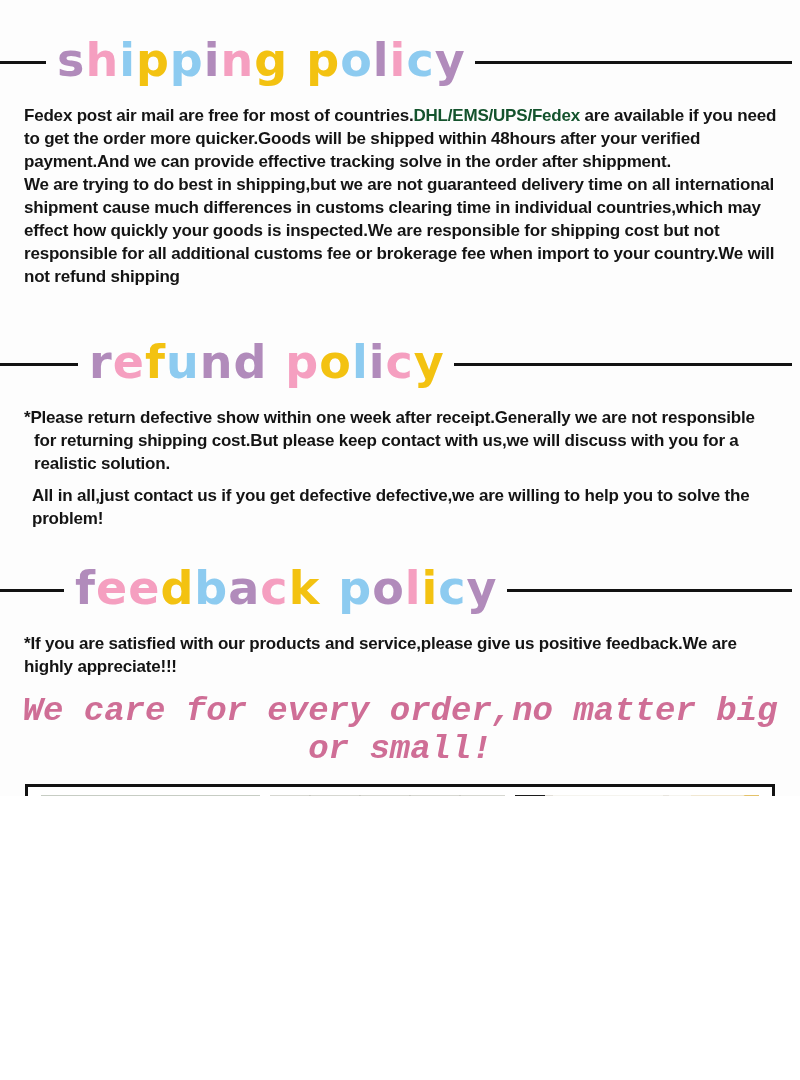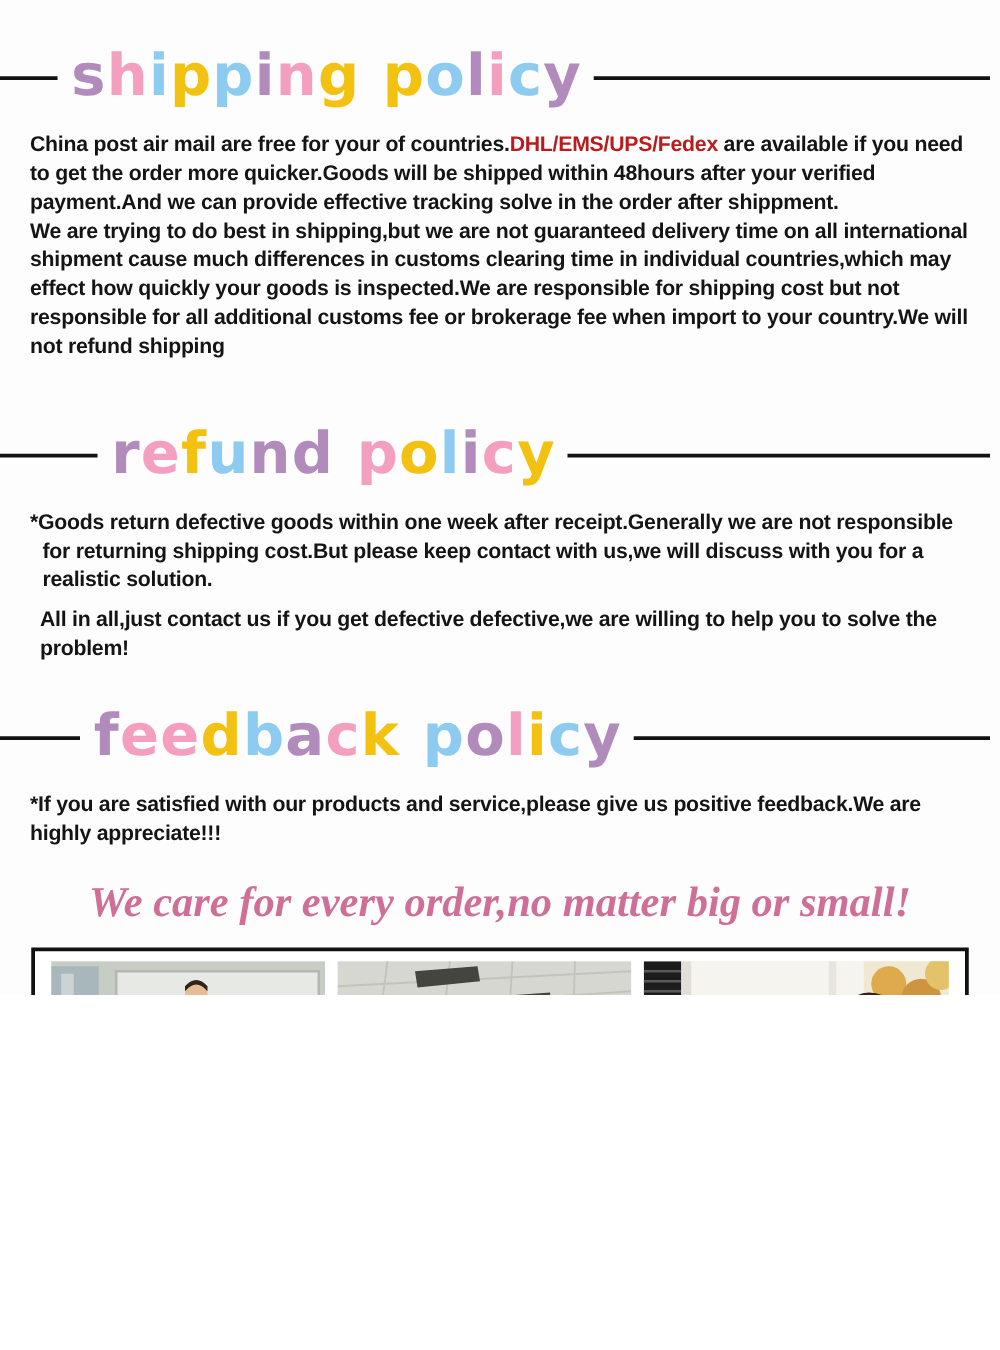--- a/index.html
+++ b/index.html
@@ -42,23 +42,23 @@
     line-height:23px;
     font-weight:600;
     letter-spacing:-0.2px;
   }
   .policy-text p{margin:0;white-space:pre-wrap;}
   .policy-text p.bullet{margin-bottom:5px;padding-left:10px;text-indent:-10px;}
   .policy-text p.flat{margin-bottom:7px;}
   .closing-line{padding-left:8px;margin-top:9px !important;}
   
   .banner{
-    margin-top:26px;
+    margin-top:14px;
     text-align:center;
-    font-family:Liberation Serif, serif;
+    font-family:Liberation Mono, monospace;
     font-size:34px;
     font-weight:bold;
     font-style:italic;
     letter-spacing:0px;
   }
   
   .photo-box{
     box-sizing:border-box;
     margin:16px auto 0 auto;
     width:750px;height:236px;
@@ -76,32 +76,32 @@
 <body>
 
 <div class="page">
 
   <div class="title-row" id="shipping-title-row">
     <div class="dash dash-left"></div>
     <div class="bubble-title"><span style="color: rgb(177, 139, 187);">s</span><span style="color: rgb(245, 159, 192);">h</span><span style="color: rgb(141, 203, 240);">i</span><span style="color: rgb(243, 194, 17);">p</span><span style="color: rgb(141, 203, 240);">p</span><span style="color: rgb(177, 139, 187);">i</span><span style="color: rgb(245, 159, 192);">n</span><span style="color: rgb(243, 194, 17);">g</span><span class="sp"></span><span style="color: rgb(243, 194, 17);">p</span><span style="color: rgb(141, 203, 240);">o</span><span style="color: rgb(177, 139, 187);">l</span><span style="color: rgb(245, 159, 192);">i</span><span style="color: rgb(141, 203, 240);">c</span><span style="color: rgb(177, 139, 187);">y</span></div>
     <div class="dash dash-right"></div>
   </div>
   <div class="policy-text">
-    <p><span>China post air mail are free for your of countries.</span><span style="color: #b91c1c;">DHL/EMS/UPS/Fedex</span><span> are available if you need to get the order more quicker.Goods will be shipped within 48hours after your verified payment.And we can provide effective tracking solve in the order after shippment.</span></p>
+    <p><span>Fedex post air mail are free for most of countries.</span><span style="color: #14532d;">DHL/EMS/UPS/Fedex</span><span> are available if you need to get the order more quicker.Goods will be shipped within 48hours after your verified payment.And we can provide effective tracking solve in the order after shippment.</span></p>
     <p>We are trying to do best in shipping,but we are not guaranteed delivery time on all international shipment cause much differences in customs clearing time in individual countries,which may effect how quickly your goods is inspected.We are responsible for shipping cost but not responsible for all additional customs fee or brokerage fee when import to your country.We will not refund shipping</p>
   </div>
 
   <div class="title-row" id="refund-title-row">
     <div class="dash dash-left"></div>
     <div class="bubble-title"><span style="color: rgb(177, 139, 187);">r</span><span style="color: rgb(245, 159, 192);">e</span><span style="color: rgb(243, 194, 17);">f</span><span style="color: rgb(141, 203, 240);">u</span><span style="color: rgb(177, 139, 187);">n</span><span style="color: rgb(177, 139, 187);">d</span><span class="sp"></span><span style="color: rgb(245, 159, 192);">p</span><span style="color: rgb(243, 194, 17);">o</span><span style="color: rgb(141, 203, 240);">l</span><span style="color: rgb(177, 139, 187);">i</span><span style="color: rgb(245, 159, 192);">c</span><span style="color: rgb(243, 194, 17);">y</span></div>
     <div class="dash dash-right"></div>
   </div>
   <div class="policy-text">
     <div>
-        <p class="bullet">*Goods return defective goods within one week after receipt.Generally we are not responsible for returning shipping cost.But please keep contact with us,we will discuss with you for a realistic solution.</p>
+        <p class="bullet">*Please return defective show within one week after receipt.Generally we are not responsible for returning shipping cost.But please keep contact with us,we will discuss with you for a realistic solution.</p>
       </div>
     <p class="closing-line">All in all,just contact us if you get defective defective,we are willing to help you to solve the problem!</p>
   </div>
 
   <div class="title-row" id="feedback-title-row">
     <div class="dash dash-left"></div>
     <div class="bubble-title"><span style="color: rgb(177, 139, 187);">f</span><span style="color: rgb(245, 159, 192);">e</span><span style="color: rgb(245, 159, 192);">e</span><span style="color: rgb(243, 194, 17);">d</span><span style="color: rgb(141, 203, 240);">b</span><span style="color: rgb(177, 139, 187);">a</span><span style="color: rgb(245, 159, 192);">c</span><span style="color: rgb(243, 194, 17);">k</span><span class="sp"></span><span style="color: rgb(141, 203, 240);">p</span><span style="color: rgb(177, 139, 187);">o</span><span style="color: rgb(245, 159, 192);">l</span><span style="color: rgb(243, 194, 17);">i</span><span style="color: rgb(141, 203, 240);">c</span><span style="color: rgb(177, 139, 187);">y</span></div>
     <div class="dash dash-right"></div>
   </div>
   <div class="policy-text">

